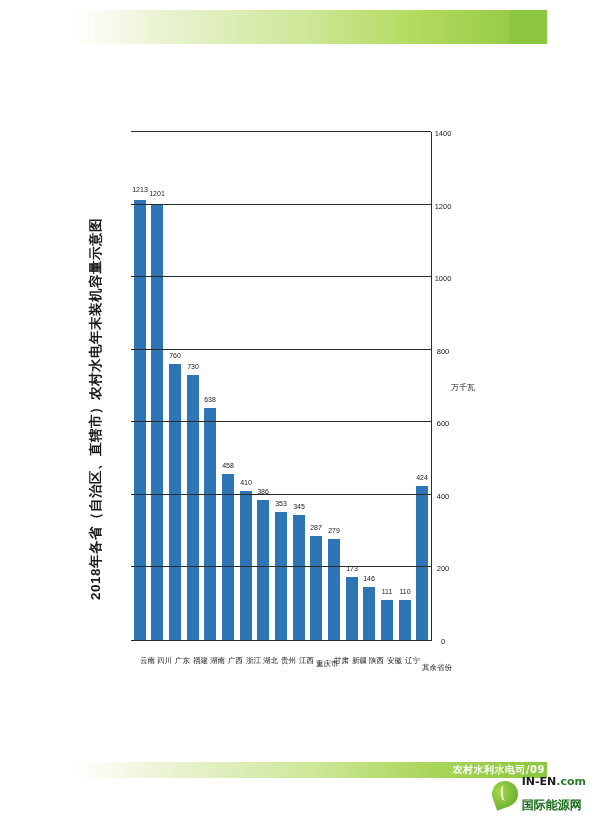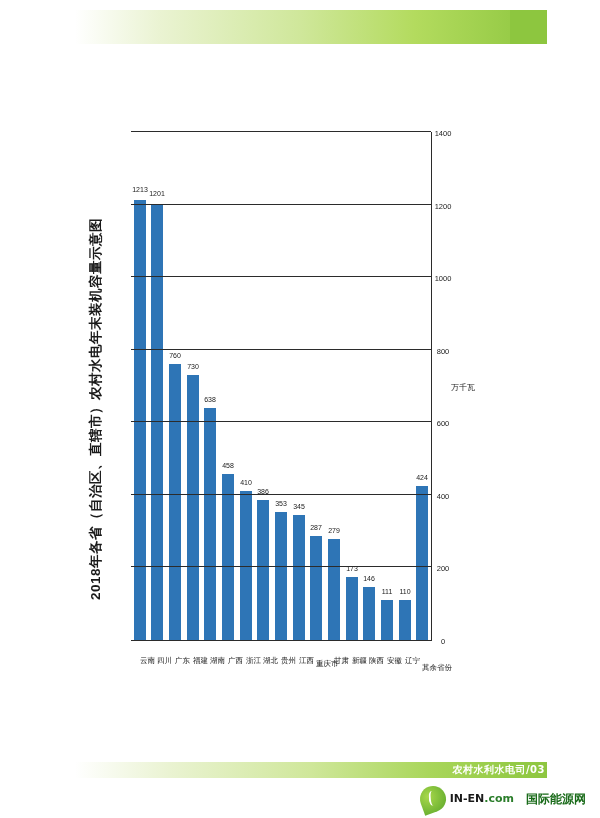--- a/index.html
+++ b/index.html
@@ -40,21 +40,21 @@
   .wm-leaf{
     width:26px;height:26px;border-radius:50% 50% 50% 0;
     background:radial-gradient(circle at 35% 35%,#a8d84b,#5aa62a);
     transform:rotate(-20deg);
     position:relative;
   }
   .wm-leaf:after{
     content:"";position:absolute;left:9px;top:5px;width:8px;height:15px;
     border-left:2px solid #ffffff;border-radius:40%;transform:rotate(15deg);
   }
-  .wm-txt{display:flex;flex-direction:row;line-height:1.05;gap:12px;}
+  .wm-txt{display:flex;flex-direction:column;line-height:1.05;gap:12px;}
   .wm-top{font-size:11px;color:#1a1a1a;font-weight:bold;font-family:"DejaVu Sans",sans-serif;}
   .wm-top .com{color:#2a7d2a;}
   .wm-bot{font-size:12px;color:#1a6b1a;font-weight:bold;}
 
   
   
   .rot-wrap{
     position:absolute;
     left:50%;top:50%;
     width:620px;height:430px;      
@@ -112,21 +112,21 @@
     transform:rotate(90deg);
   }
 </style>
 </head>
 <body>
 
 <div class="top-bar"></div>
 <div class="top-bar-tail"></div>
 
 <div class="bottom-bar"></div>
-<div class="footer-text">农村水利水电司/03</div>
+<div class="footer-text">农村水利水电司/09</div>
 
 <div class="watermark">
   <div class="wm-leaf"></div>
   <div class="wm-txt">
     <div class="wm-top"><span>IN-EN</span><span class="com">.com</span></div>
     <div class="wm-bot">国际能源网</div>
   </div>
 </div>
 
 <div class="rot-wrap">

